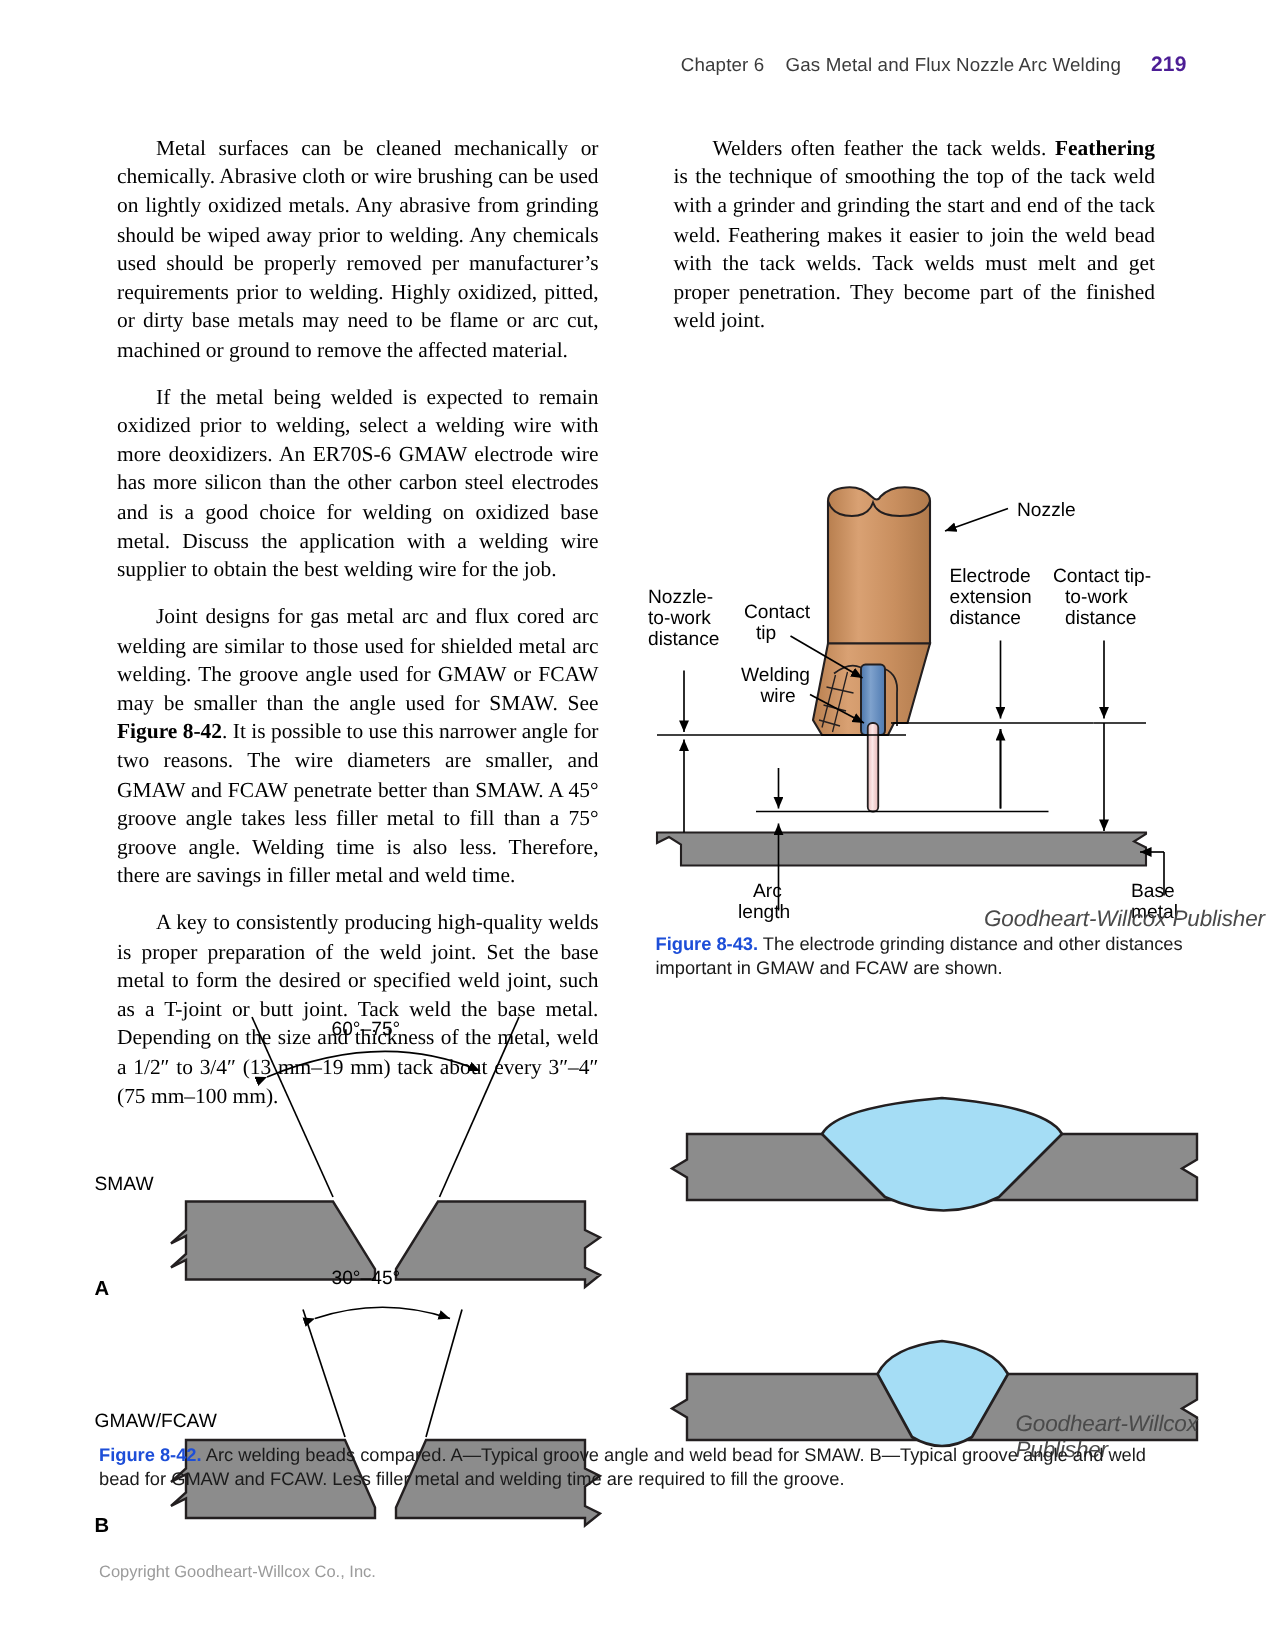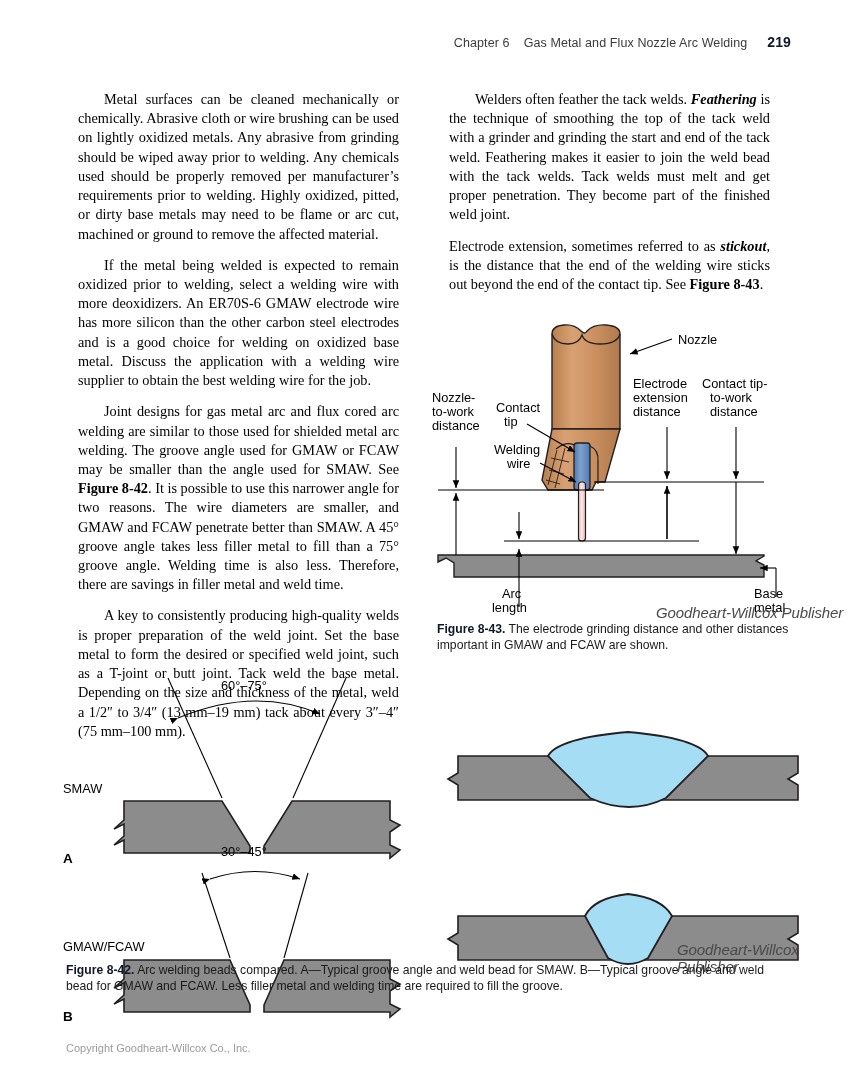--- a/index.html
+++ b/index.html
@@ -23,38 +23,38 @@
     align-items: baseline;
     font-family: "Liberation Sans", sans-serif;
     font-size: 12.5px;
     color: #3b3b3b;
     letter-spacing: 0.1px;
   }
   .runhead .ch { margin-right: 14px; }
   .runhead .pg {
     font-weight: bold;
     font-size: 14px;
-    color: #0f172a;
+    color: #4c1d95;
     margin-left: 20px;
   }
 
   
   .col {
     position: absolute;
     width: 345px;
     font-size: 14.3px;
     line-height: 1.345;
     text-align: justify;
     hyphens: auto;
   }
   .col.left  { left: 66px;  top: 78px; }
   .col.right { left: 437px; top: 78px; }
   .col p { margin: 12px; text-indent: 26px; }
   .col p.noindent { text-indent: 0; }
-  .ital { font-style: italic; font-weight: bold; }
+  .ital { font-weight: bold; }
   .bold { font-weight: bold; }
 
   h2.section {
     font-family: "Liberation Sans", sans-serif;
     font-weight: bold;
     font-size: 22px;
     color: #9e0b15;
     margin: 20px 0 10px 0;
     letter-spacing: -0.2px;
   }
@@ -68,21 +68,21 @@
     color: #4a4a4a;
     letter-spacing: -0.1px;
   }
   .figcap {
     position: absolute;
     font-family: "Liberation Sans", sans-serif;
     font-size: 12.2px;
     line-height: 1.33;
     color: #1a1a1a;
   }
-  .figcap .lbl { color: #0f172a; font-weight: bold; }
+  .figcap .lbl { color: #1d4ed8; font-weight: bold; }
 
   .copyright {
     position: absolute;
     left: 66px;
     top: 1042px;
     font-family: "Liberation Sans", sans-serif;
     font-size: 11px;
     color: #9b9b9b;
   }
 
@@ -116,21 +116,20 @@
   <p>Metal surfaces can be cleaned mechanically or chemically. Abrasive cloth or wire brushing can be used on lightly oxidized metals. Any abrasive from grinding should be wiped away prior to welding. Any chemicals used should be properly removed per manufacturer’s requirements prior to welding. Highly oxidized, pitted, or dirty base metals may need to be flame or arc cut, machined or ground to remove the affected material.</p>
   <p>If the metal being welded is expected to remain oxidized prior to welding, select a welding wire with more deoxidizers. An ER70S-6 GMAW electrode wire has more silicon than the other carbon steel electrodes and is a good choice for welding on oxidized base metal. Discuss the application with a welding wire supplier to obtain the best welding wire for the job.</p>
   <p><span>Joint designs for gas metal arc and flux cored arc welding are similar to those used for shielded metal arc welding. The groove angle used for GMAW or FCAW may be smaller than the angle used for SMAW. See </span><span class="bold">Figure 8-42</span><span>. It is possible to use this narrower angle for two reasons. The wire diameters are smaller, and GMAW and FCAW penetrate better than SMAW. A 45° groove angle takes less filler metal to fill than a 75° groove angle. Welding time is also less. Therefore, there are savings in filler metal and weld time.</span></p>
   <p>A key to consistently producing high-quality welds is proper preparation of the weld joint. Set the base metal to form the desired or specified weld joint, such as a T-joint or butt joint. Tack weld the base metal. Depending on the size and thickness of the metal, weld a 1/2″ to 3/4″ (13 mm–19 mm) tack about every 3″–4″ (75 mm–100 mm).</p>
 </div>
 
 <div class="col right">
   <p><span>Welders often feather the tack welds. </span><span class="ital">Feathering</span><span> is the technique of smoothing the top of the tack weld with a grinder and grinding the start and end of the tack weld. Feathering makes it easier to join the weld bead with the tack welds. Tack welds must melt and get proper penetration. They become part of the finished weld joint.</span></p>
 
 
-  <p class="noindent"><span>Electrode extension, sometimes referred to as </span><span class="ital">stickout</span><span>, is the distance that the end of the welding wire sticks out beyond the end of the contact tip. See </span><span class="bold">Figure 8-43</span><span>.</span></p>
 </div>
 
 <div class="fig" style="left:424px; top:322px;">
 <svg width="360" height="285" viewBox="0 0 360 285">
   <defs>
     <marker id="ah" markerWidth="9" markerHeight="9" refX="7" refY="3" orient="auto">
       <path d="M0,0 L7,3 L0,6 z" fill="#000"></path>
     </marker>
     <linearGradient id="noz" x1="0" y1="0" x2="1" y2="0">
       <stop offset="0%" stop-color="#b87f4f"></stop>

